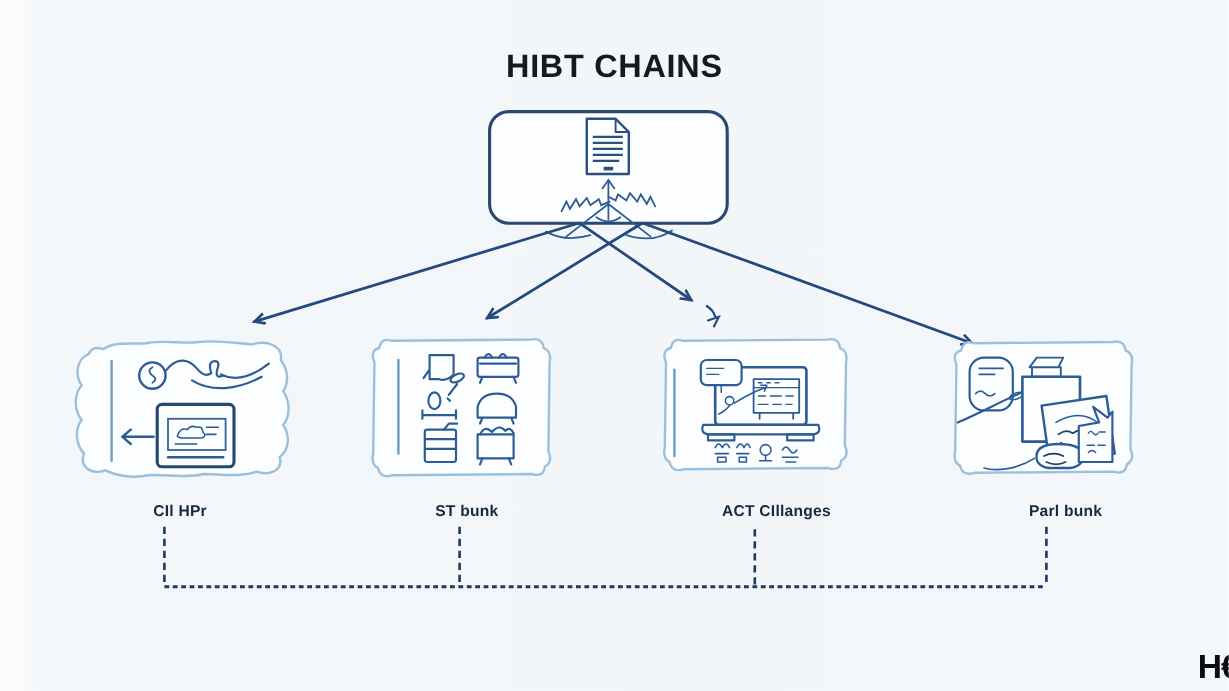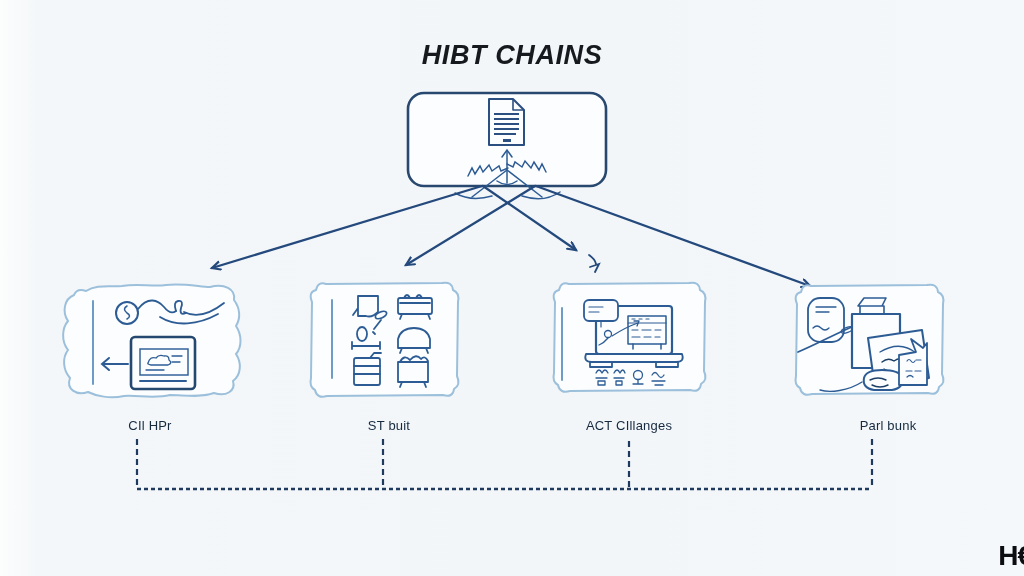--- a/index.html
+++ b/index.html
@@ -4,25 +4,25 @@
 <style>
   html,body{margin:0;padding:0;}
   .canvas{
     position:relative;width:1024px;height:576px;overflow:hidden;
     background:linear-gradient(90deg,#fcfdfd 0px,#f4f7f9 38px,#f3f6f9 60%,#f5f8fa 100%);
     font-family:"Liberation Sans", sans-serif;
   }
   .diagram-svg{position:absolute;left:0;top:0;}
   .title{
     position:absolute;top:40px;left:0;width:1024px;text-align:center;
-    font-weight:800;font-size:27px;letter-spacing:0.6px;color:#16191d;font-style:italic;
+    font-weight:800;font-size:27px;letter-spacing:0.6px;color:#16191d;
   }
   .node-label{
     position:absolute;transform:translateX(-50%);
-    font-weight:normal;font-size:13px;letter-spacing:0.2px;color:#15293f;white-space:nowrap;
+    font-weight:bold;font-size:13px;letter-spacing:0.2px;color:#15293f;white-space:nowrap;
   }
   .watermark{
     position:absolute;right:-8px;bottom:4px;
     font-weight:800;font-size:28px;letter-spacing:-1px;color:#0b0d10;
   }
 </style>
 </head>
 <body>
 
 <div class="canvas">
@@ -163,18 +163,18 @@
     <g fill="none" stroke="#1f3a5f" stroke-linecap="butt">
       <path d="M137,439 V487" stroke-width="2.2" stroke-dasharray="6 4"></path>
       <path d="M383,439 V487" stroke-width="2.2" stroke-dasharray="6 4"></path>
       <path d="M629,441 V487" stroke-width="2.2" stroke-dasharray="6 4"></path>
       <path d="M872,439 V487" stroke-width="2.2" stroke-dasharray="6 4"></path>
       <path d="M137,489 H872" stroke-width="2.6" stroke-dasharray="4 3"></path>
     </g>
   </svg>
 
   <div class="node-label" style="left:150px;top:418px">CIl HPr</div>
-  <div class="node-label" style="left:389px;top:418px">ST buit</div>
-  <div class="node-label" style="left:629px;top:418px">ACT CIllanges</div>
+  <div class="node-label" style="left:389px;top:418px">ST bunk</div>
+  <div class="node-label" style="left:647px;top:418px">ACT CIllanges</div>
   <div class="node-label" style="left:888px;top:418px">Parl bunk</div>
 
   <div class="watermark">H€</div>
 </div>
 
 </body></html>

